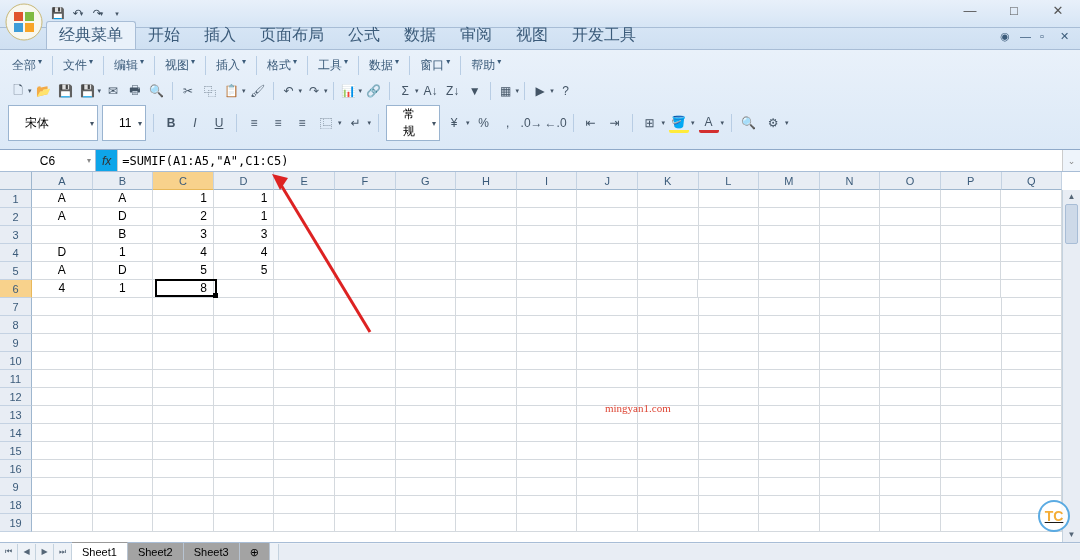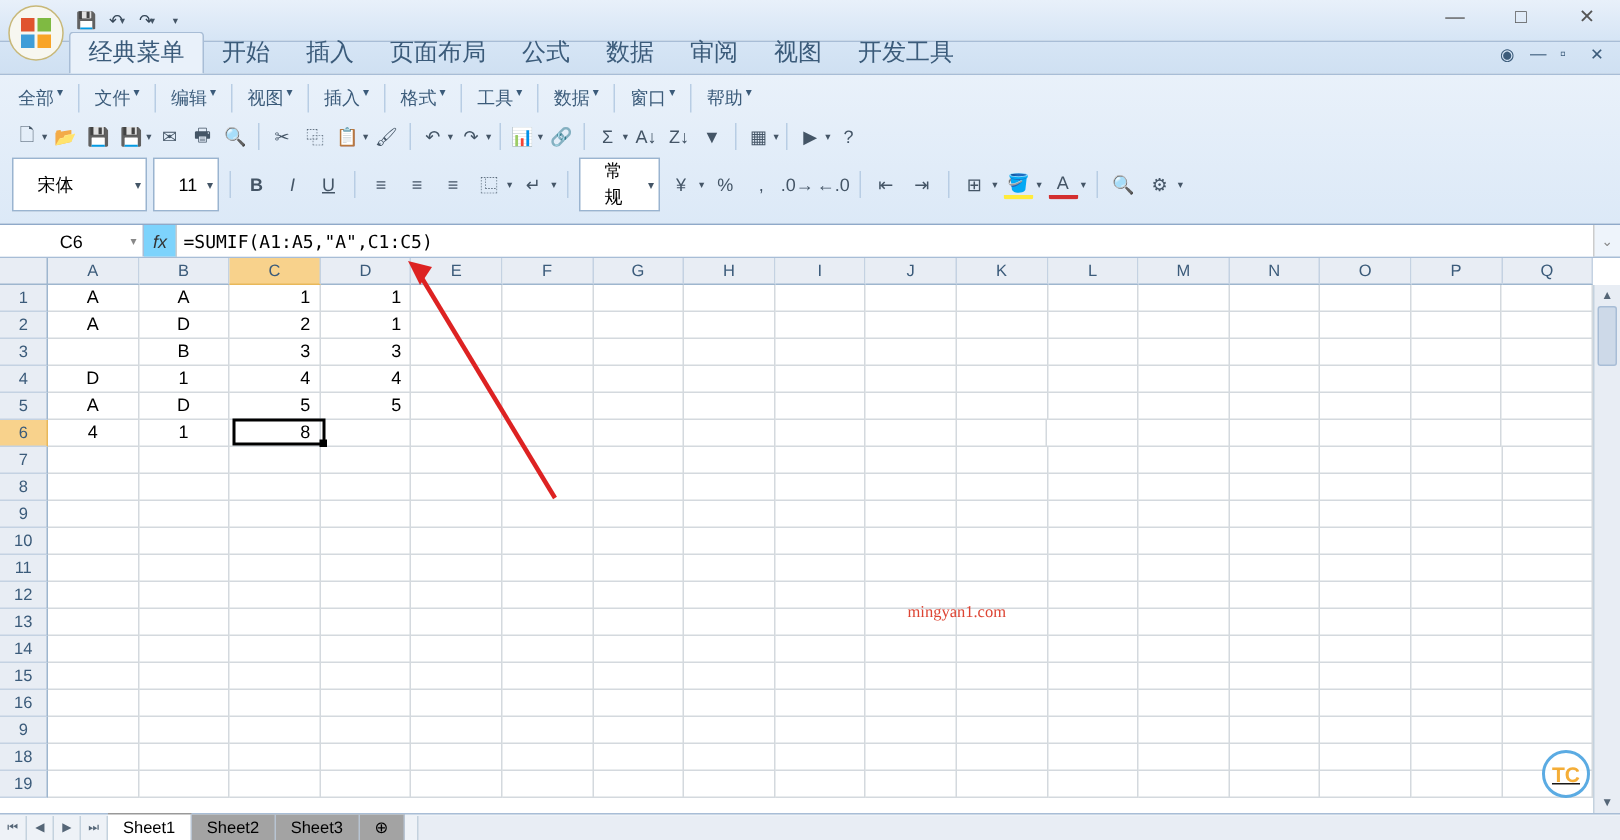--- a/index.html
+++ b/index.html
@@ -38,21 +38,21 @@
 .combo { height: 36px; border: 1px solid #9ab4d0; background: #fff; font-size: 12px; display: flex; align-items: center; padding: 0 16px 0 16px; position: relative; }
 .combo::after { content: "▾"; position: absolute; right: 3px; font-size: 8px; color: #456; }
 .combo.font { width: 90px; }
 .combo.size { width: 44px; }
 .combo.fmt { width: 54px; }
 
 
 .formula-bar { height: 22px; display: flex; align-items: stretch; border-bottom: 1px solid #a8bdd6; background: #eef4fb; }
 .name-box { width: 96px; border-right: 1px solid #a8bdd6; display: flex; align-items: center; justify-content: center; font-size: 12px; background: #fff; position: relative; }
 .name-box::after { content: "▾"; position: absolute; right: 4px; font-size: 8px; color: #888; }
-.fb-btns { display: flex; align-items: center; padding: 0 6px; gap: 6px; background: #7dd3fc; border-right: 1px solid #ccc; }
+.fb-btns { display: flex; align-items: center; padding: 0 6px; gap: 6px; background: #0ea5e9; border-right: 1px solid #ccc; }
 .fx-btn { font-style: italic; font-size: 12px; color: #333; }
 .formula-input { flex: 1; background: #fff; font-size: 12px; display: flex; align-items: center; padding-left: 4px; font-family: "SimSun", monospace; position: relative; }
 .fb-expand { width: 18px; display: flex; align-items: center; justify-content: center; font-size: 9px; color: #888; border-left: 1px solid #ccc; }
 
 
 .grid-area { position: relative; background: #fff; height: 370px; overflow: hidden; }
 .corner { position: absolute; left: 0; top: 0; width: 32px; height: 18px; background: #e8edf4; border-right: 1px solid #9eb6ce; border-bottom: 1px solid #9eb6ce; }
 .col-headers { position: absolute; left: 32px; top: 0; right: 18px; height: 18px; display: flex; }
 .col-h { width: 62px; background: #e8edf4; border-right: 1px solid #c4d2e2; border-bottom: 1px solid #9eb6ce; font-size: 11px; text-align: center; line-height: 18px; color: #3b5b7a; }
 .col-h.sel { background: #f8d28c; border-bottom: 1px solid #e8b85a; }
@@ -86,21 +86,21 @@
 .hscroll { flex: 1; background: #e8edf4; margin-left: 8px; position: relative; height: 16px; border-left: 1px solid #c4d2de; }
 
 
 .status-bar { height: 20px; background: linear-gradient(#dbe7f5,#cfe0f2); border-top: 1px solid #a8bdd6; display: flex; align-items: center; font-size: 11px; color: #3b5b7a; padding: 0 6px; position: relative; }
 .status-right { position: absolute; right: 6px; display: flex; align-items: center; gap: 6px; }
 .view-btn { width: 18px; height: 14px; border: 1px solid #a8bdd6; background: #eef4fb; }
 .zoom-slider { width: 100px; height: 4px; background: #a8bdd6; position: relative; }
 .zoom-slider::before { content: ""; position: absolute; left: 50%; top: -4px; width: 8px; height: 12px; background: #eef4fb; border: 1px solid #8fa9c9; border-radius: 2px; transform: translateX(-50%); }
 
 
-.logo-wm { position: absolute; right: 20px; bottom: 28px; display: flex; align-items: center; gap: 6px; opacity: 0.9; text-decoration: underline; }
+.logo-wm { position: absolute; right: 10px; bottom: 28px; display: flex; align-items: center; gap: 6px; opacity: 0.9; text-decoration: underline; }
 .logo-wm .circ { width: 32px; height: 32px; border-radius: 50%; border: 2px solid #4aa3e0; display: flex; align-items: center; justify-content: center; font-weight: bold; color: #f5a623; font-size: 14px; background: #fff; }
 .logo-wm .txt { font-size: 20px; color: #4aa3e0; font-weight: bold; }
 .logo-wm .sub { font-size: 9px; color: #999; }
 </style>
 </head>
 <body>
 
 <div class="titlebar">
   <div class="office-btn">
     <svg viewBox="0 0 40 40">

